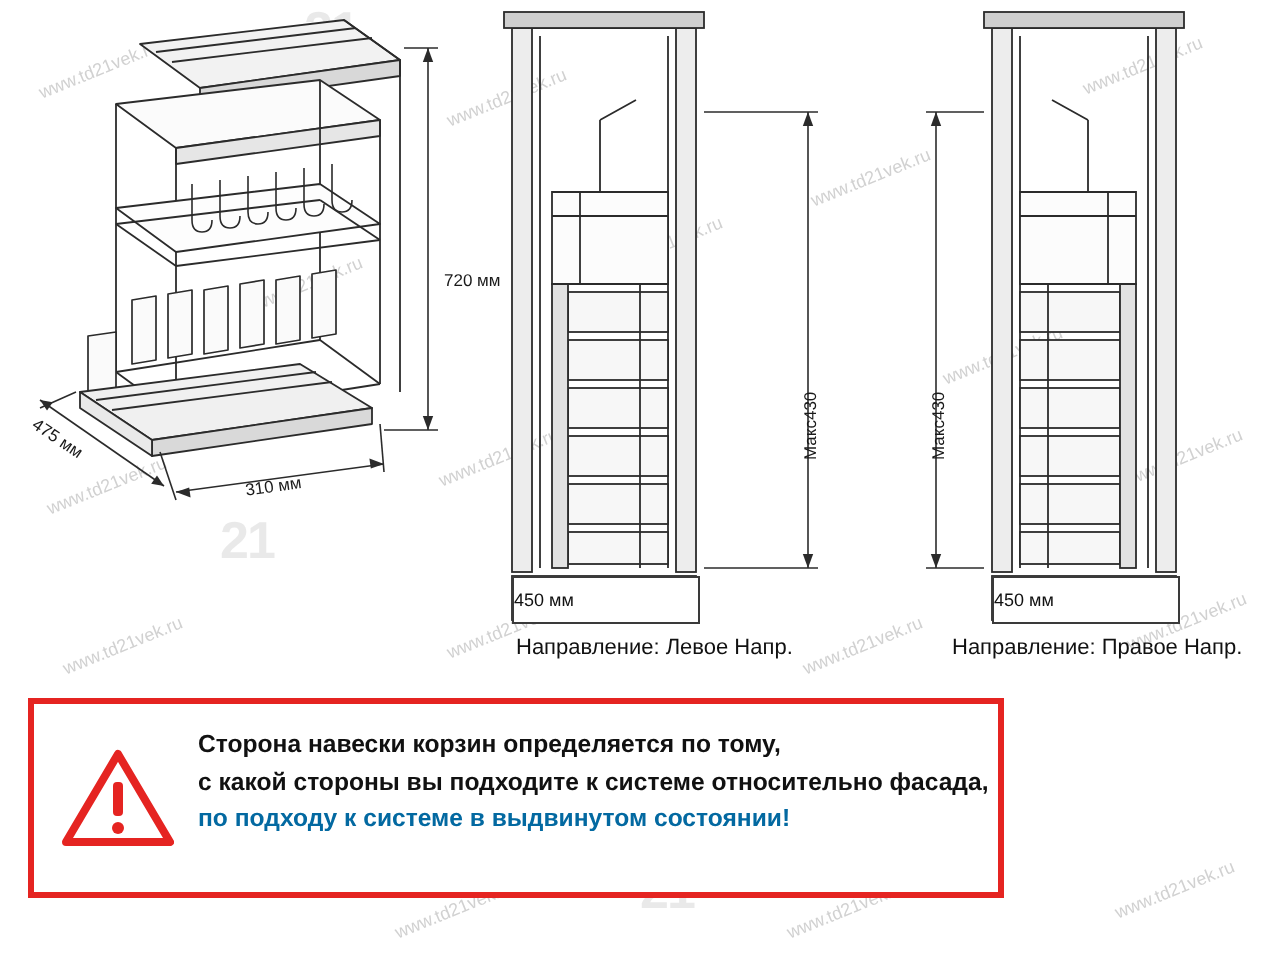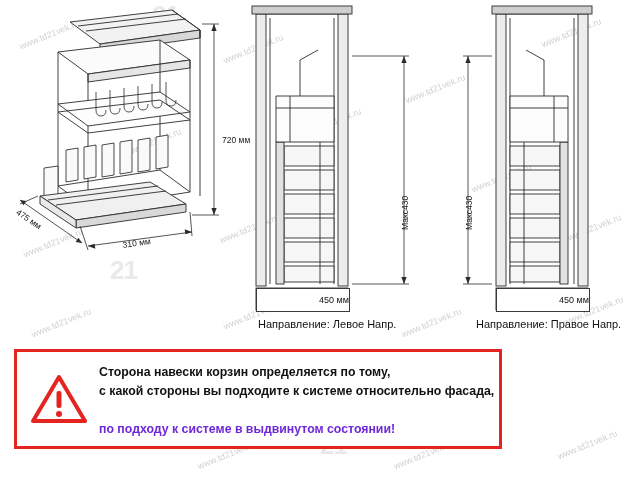--- a/index.html
+++ b/index.html
@@ -65,21 +65,21 @@
   }
   .dim-box {
     position: absolute;
     border: 1px solid #3a3a3a;
     background: #fff;
     font-family: "Liberation Sans", sans-serif;
     font-size: 9px;
     color: #111;
     display: flex;
     align-items: center;
-    justify-content: flex-end;
+    justify-content: flex-start;
   }
   .caption {
     position: absolute;
     font-family: "Liberation Sans", sans-serif;
     font-size: 11px;
     color: #111;
     white-space: nowrap;
   }
 
   
@@ -107,21 +107,21 @@
     width: 516px;
   }
   .warn-line {
     font-family: "Liberation Sans", sans-serif;
     font-weight: bold;
     font-size: 12.3px;
     line-height: 18.5px;
     color: #111111;
     white-space: nowrap;
   }
-  .warn-line.red { color: #6d28d9; margin-top: 20px; }
+  .warn-line.red { color: #0369a1; }
 </style>
 </head>
 <body>
 
 <div class="page">
 
   <div>
     <div class="wm" style="left:18px;  top:42px;  transform:rotate(-22deg);">www.td21vek.ru</div>
     <div class="wm" style="left:222px; top:56px;  transform:rotate(-22deg);">www.td21vek.ru</div>
     <div class="wm" style="left:404px; top:96px;  transform:rotate(-22deg);">www.td21vek.ru</div>

